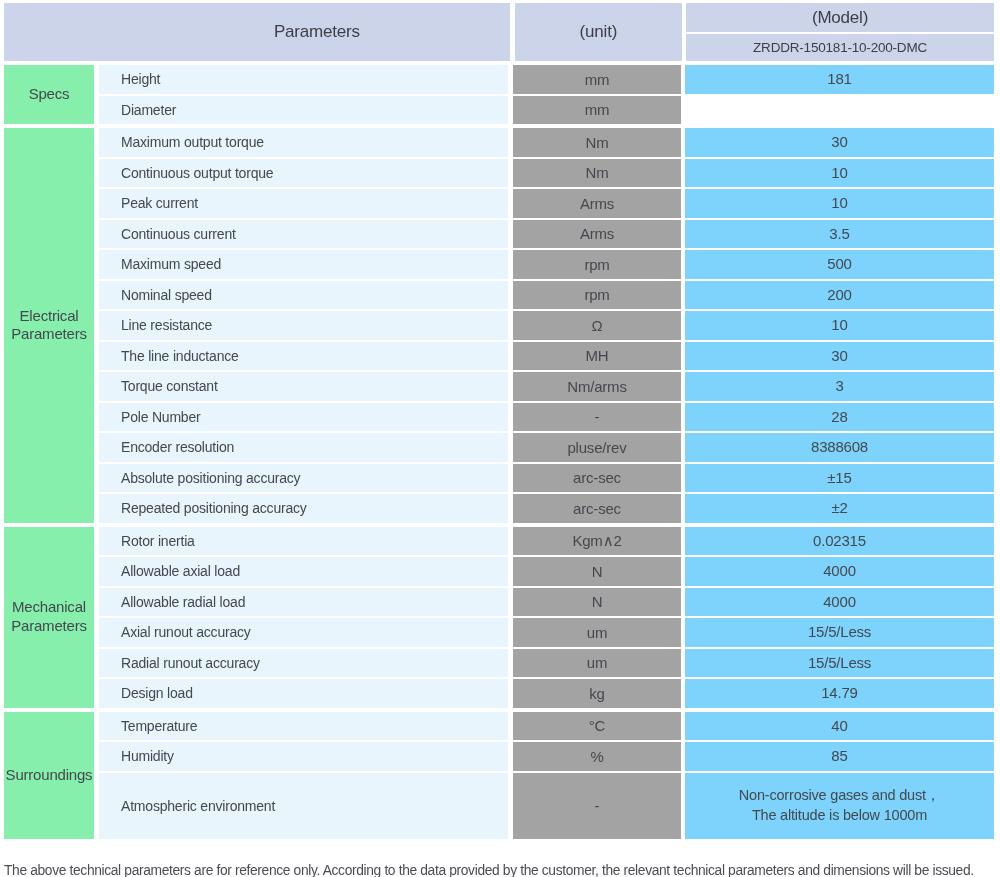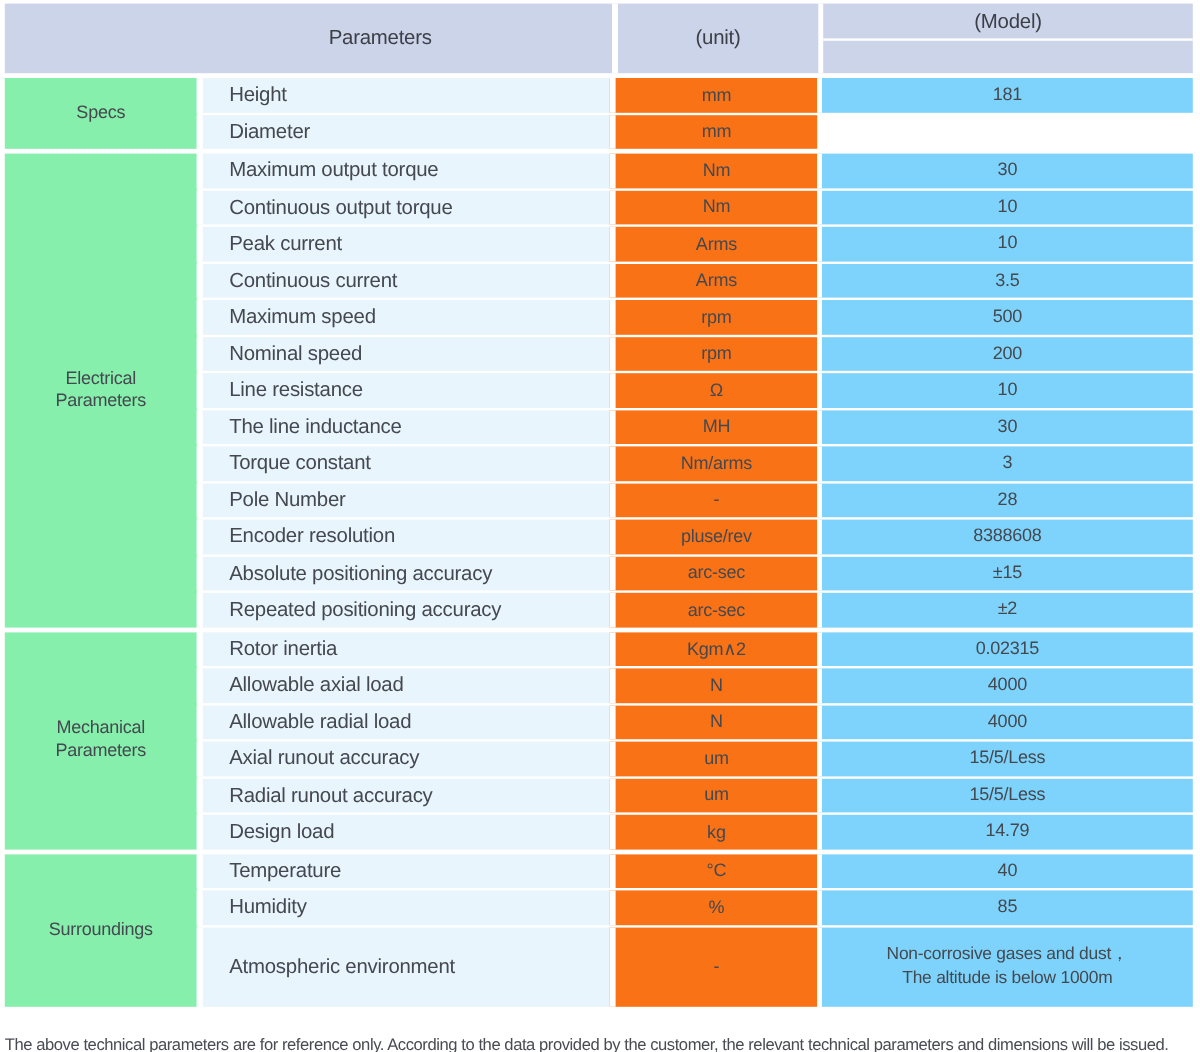--- a/index.html
+++ b/index.html
@@ -39,25 +39,25 @@
   .cat-cell {
     width: 161px; background: #86efac;
     display: flex; align-items: center; justify-content: center;
     font-size: 15px; text-align: center;
   }
   .cat-cell span { max-width: 100px; display: inline-block; line-height: 1.25; }
   .rows { flex: 1; display: flex; flex-direction: column; row-gap: 2px; }
   .row { display: flex; height: 28.5px; }
   .row.tall { height: 66px; }
   .name-cell {
-    width: 344px; border-left: 5px solid #fff; background: #e8f5fc;
-    display: flex; align-items: center; font-size: 17px; padding-left: 22px;
+    width: 414px; border-left: 5px solid #fff; background: #e8f5fc;
+    display: flex; align-items: center; font-size: 14px; padding-left: 22px;
   }
   .unit-cell {
-    width: 173px; border-left: 5px solid #fff; background: #f97316;
+    width: 173px; border-left: 5px solid #fff; background: #a3a3a3;
     display: flex; align-items: center; justify-content: center; font-size: 15px;
   }
   .value-cell {
     width: 313px; border-left: 4px solid #fff; background: #7dd3fc;
     display: flex; align-items: center; justify-content: center;
     font-size: 15px; text-align: center; white-space: pre-line; line-height: 1.35;
   }
   .row.tall .value-cell { font-size: 14.5px; }
 
   
@@ -70,20 +70,21 @@
 </head>
 <body>
 
 <div class="page">
 
   <div class="header-row">
     <div class="h-cell h-params">Parameters</div>
     <div class="h-cell h-unit">(unit)</div>
     <div class="h-cell h-model">
       <div class="h-model-top">(Model)</div>
+      <div class="h-model-bottom">ZRDDR-150181-10-200-DMC</div>
     </div>
   </div>
 
   <div id="sections">
   <div class="section">
     <div class="cat-cell">
       <span>Specs</span>
     </div>
     <div class="rows">
   <div class="row">

